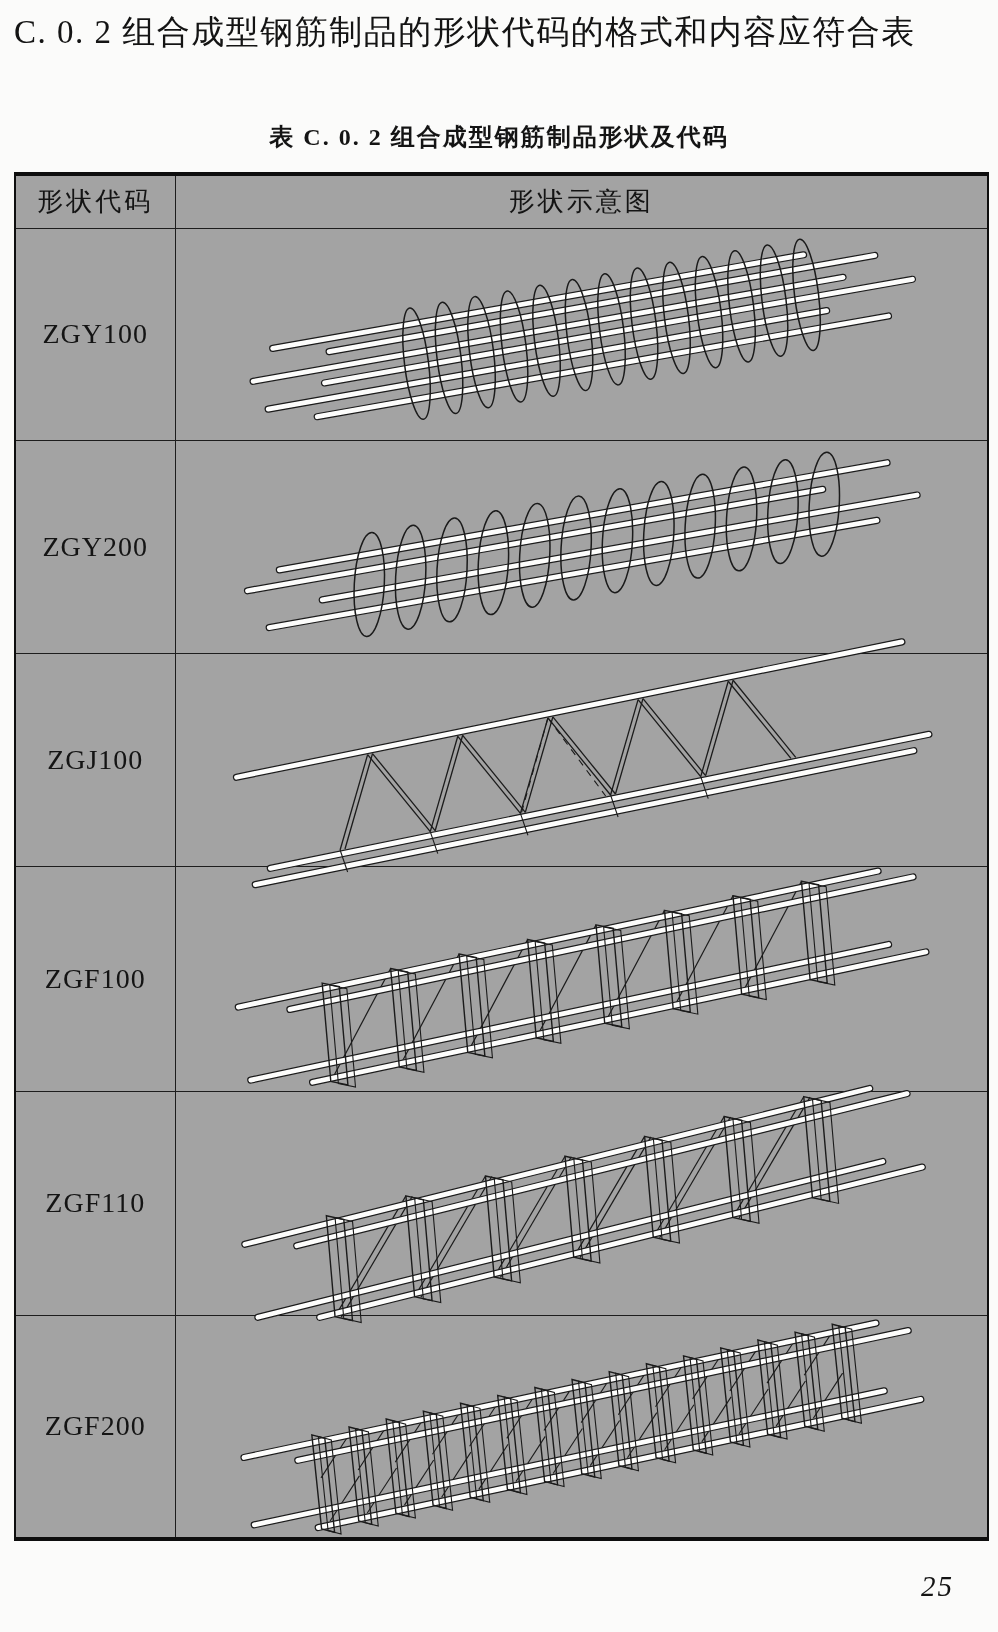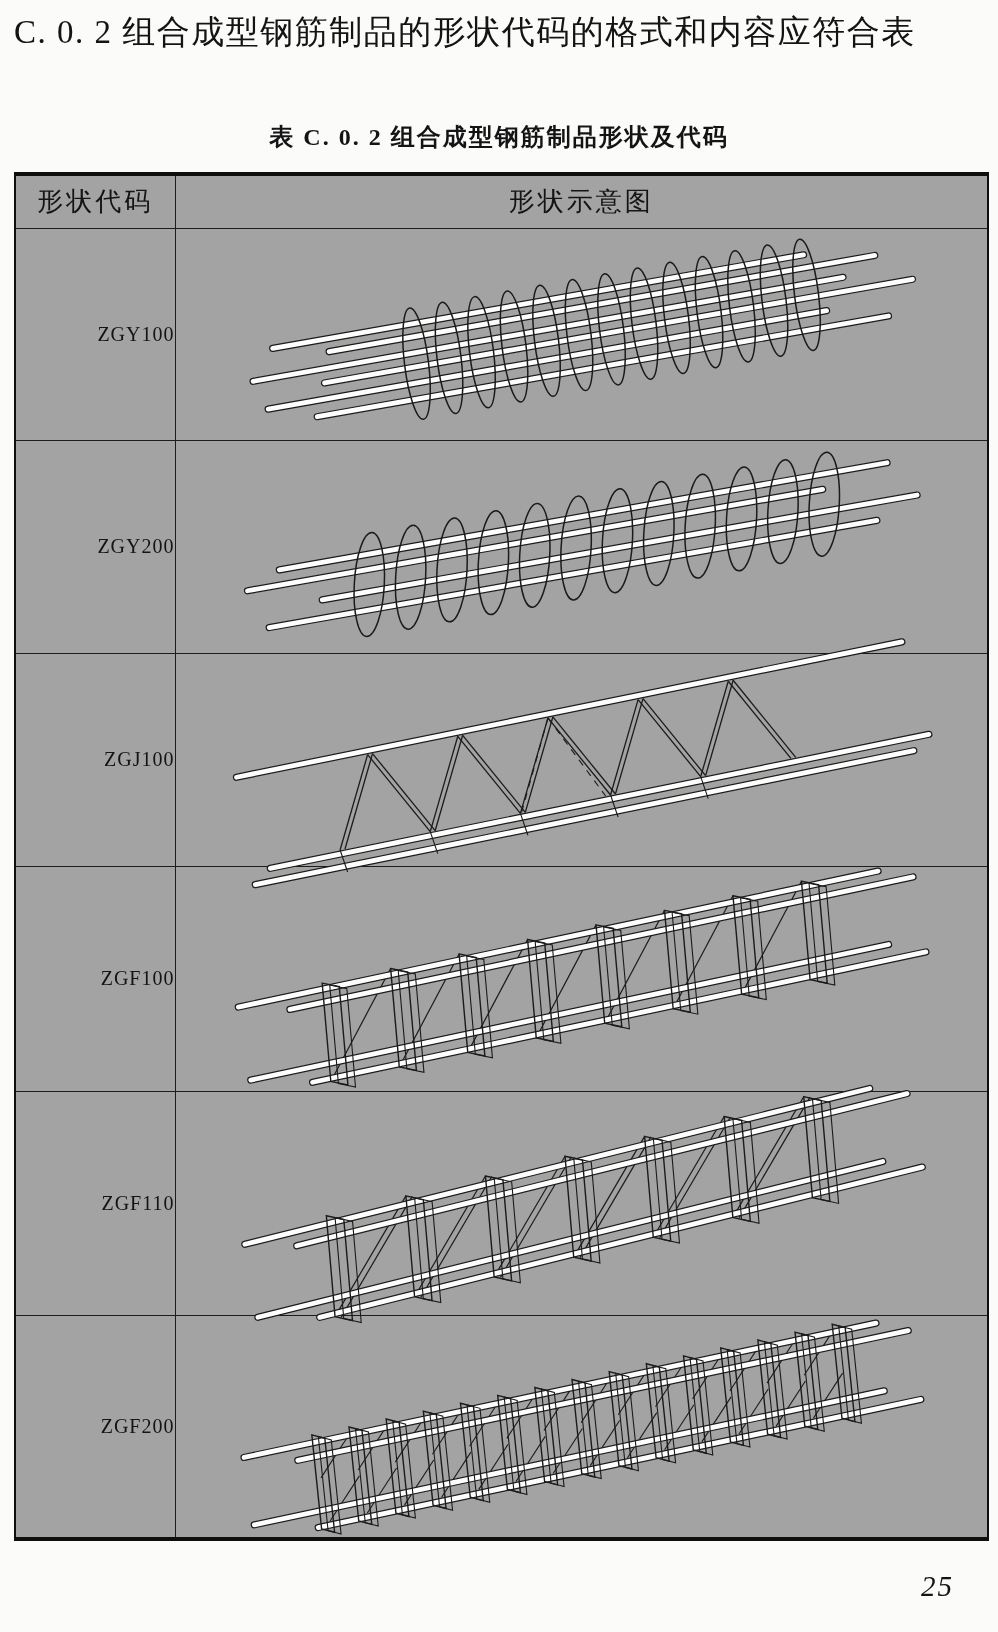--- a/index.html
+++ b/index.html
@@ -23,21 +23,21 @@
   col.c1{width:160px;}
   .shape-table th,.shape-table td{border:1.6px solid #1d1d1d;padding:0;}
   .shape-table thead tr{height:54px;}
   .shape-table th{font-weight:normal;font-size:26px;letter-spacing:3px;text-align:center;}
   tbody tr:nth-child(1){height:212px;}
   tbody tr:nth-child(2){height:213px;}
   tbody tr:nth-child(3){height:213px;}
   tbody tr:nth-child(4){height:225px;margin-top:44px;}
   tbody tr:nth-child(5){height:224px;}
   tbody tr:nth-child(6){height:223px;}
-  td.code-cell{text-align:right;vertical-align:middle;font-size:20px;letter-spacing:1px;}
+  td.code-cell{text-align:center;vertical-align:middle;font-size:28px;letter-spacing:1px;}
   td.diagram-cell{vertical-align:middle;}
   td.diagram-cell svg{display:block;overflow:visible;}
   .pageno{position:absolute;top:1570px;right:44px;font-size:29px;font-style:italic;letter-spacing:2px;}
 </style>
 </head>
 <body>
 
 <div class="para">
   <div class="para-line">C. 0. 2  组合成型钢筋制品的形状代码的格式和内容应符合表</div>
 </div>

